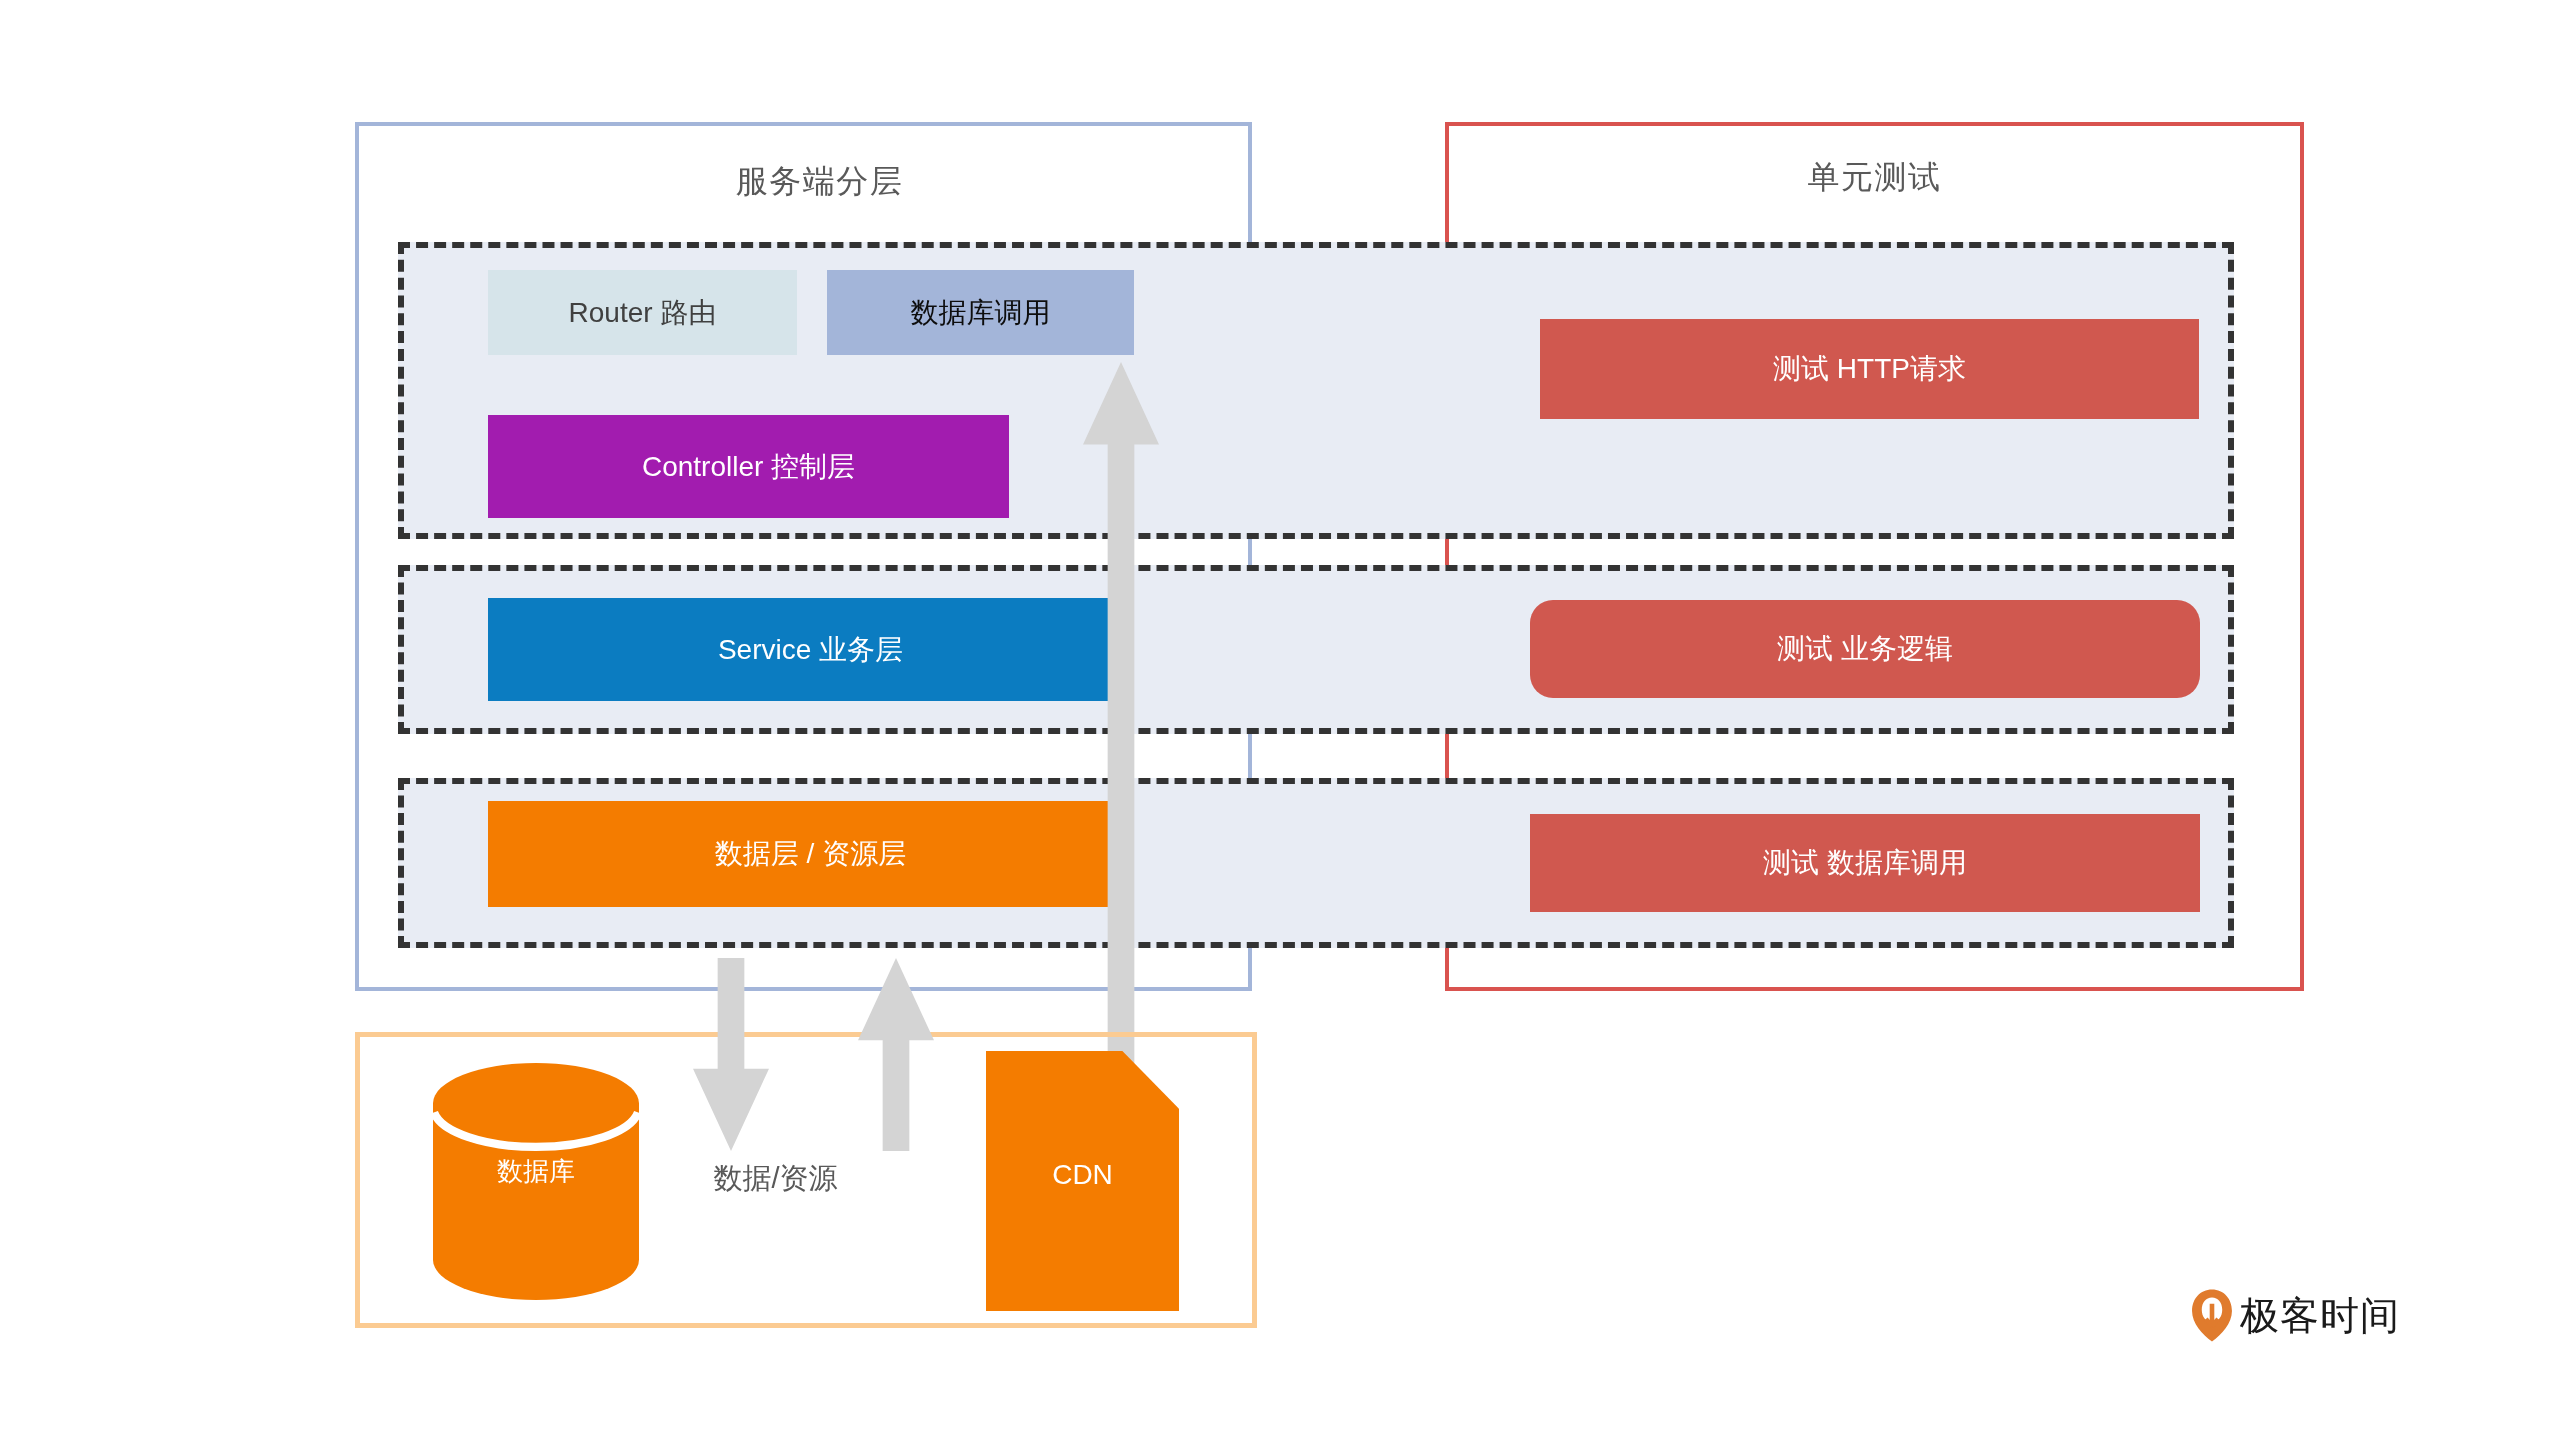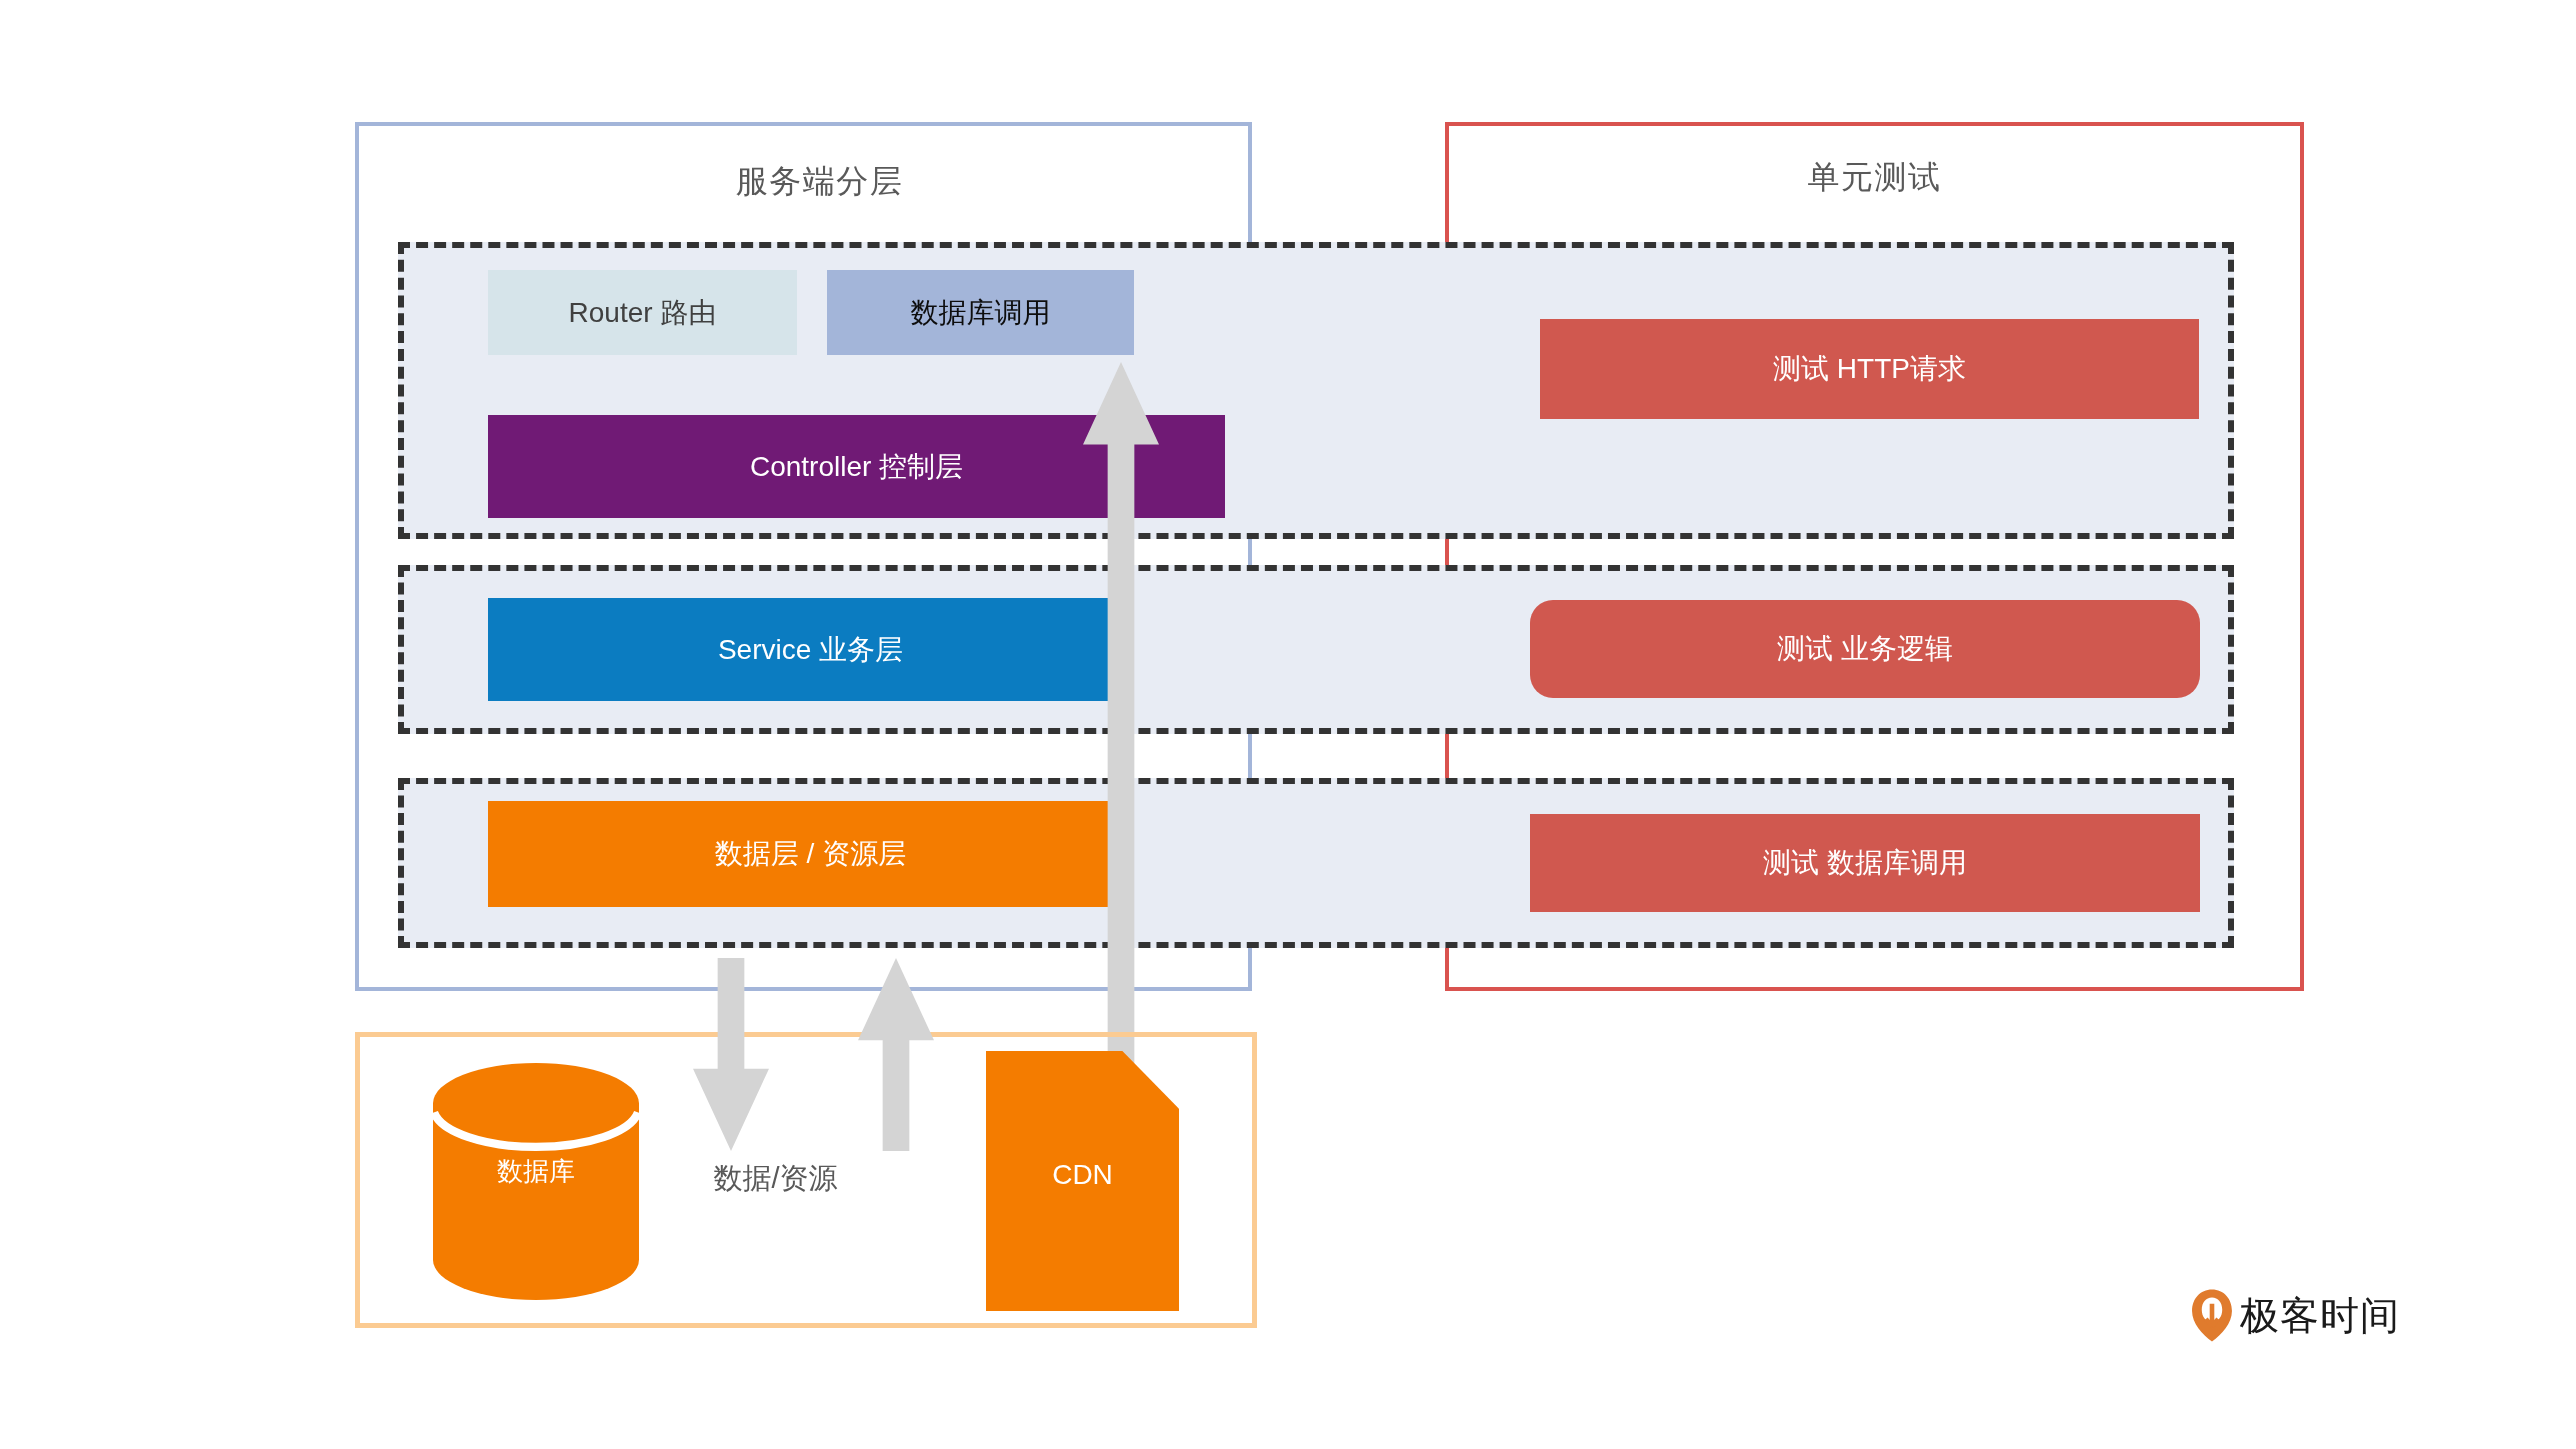--- a/index.html
+++ b/index.html
@@ -28,22 +28,22 @@
 
   
   .box{position:absolute;box-sizing:border-box;display:flex;
        align-items:center;justify-content:center;text-align:center;
        font-size:28px;white-space:nowrap;}
 
   .box-router{left:488px;top:270px;width:309px;height:85px;
               background:#d6e4ea;color:#404040;}
   .box-static{left:827px;top:270px;width:307px;height:85px;
               background:#a3b5d9;color:#0d0d0d;}
-  .box-controller{left:488px;top:415px;width:737px;height:103px;
-                  background:#701a75;color:#ffffff;}
+  .box-controller{left:488px;top:415px;width:521px;height:103px;
+                  background:#a21caf;color:#ffffff;}
   .box-service{left:488px;top:598px;width:645px;height:103px;
                background:#0b7cc1;color:#ffffff;}
   .box-data{left:488px;top:801px;width:645px;height:106px;
             background:#f47c00;color:#ffffff;}
 
   
   .box-test{background:#d0584f;color:#ffffff;}
   .t-http{left:1540px;top:319px;width:659px;height:100px;}
   .t-logic{left:1530px;top:600px;width:670px;height:98px;border-radius:23px;}
   .t-db{left:1530px;top:814px;width:670px;height:98px;}

